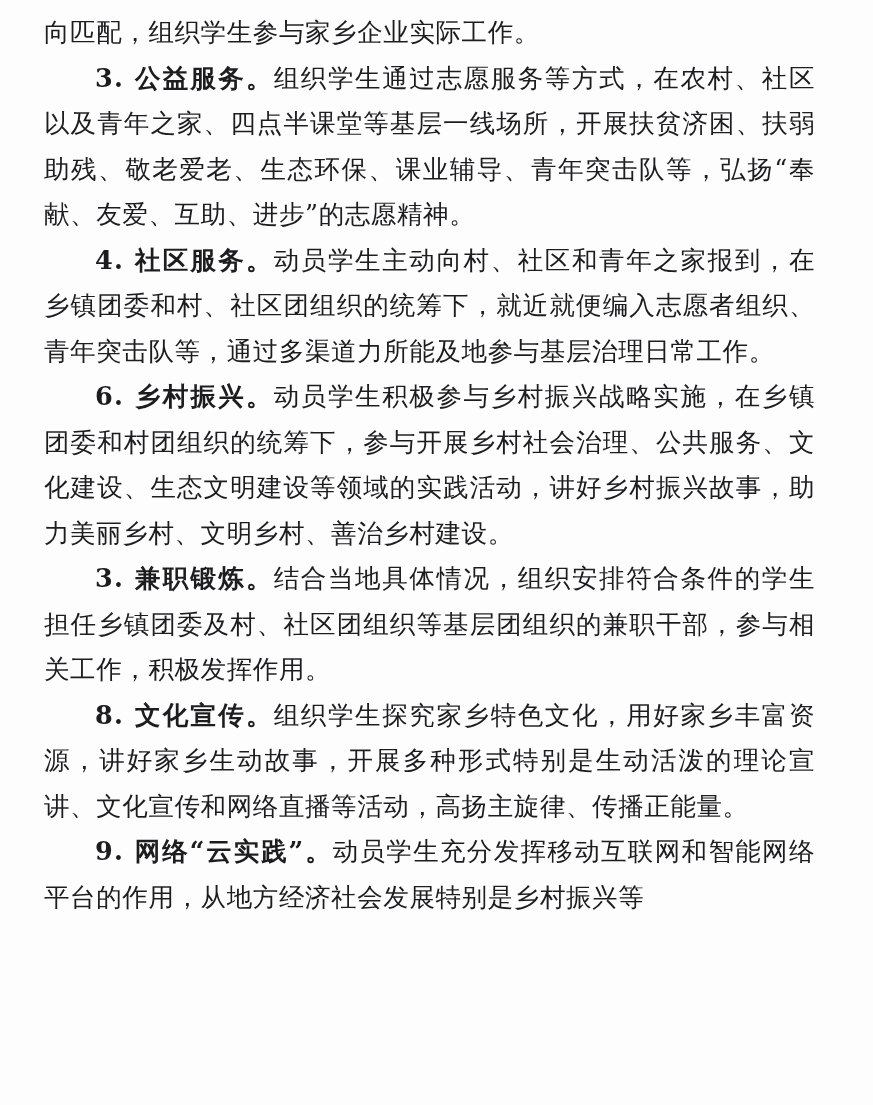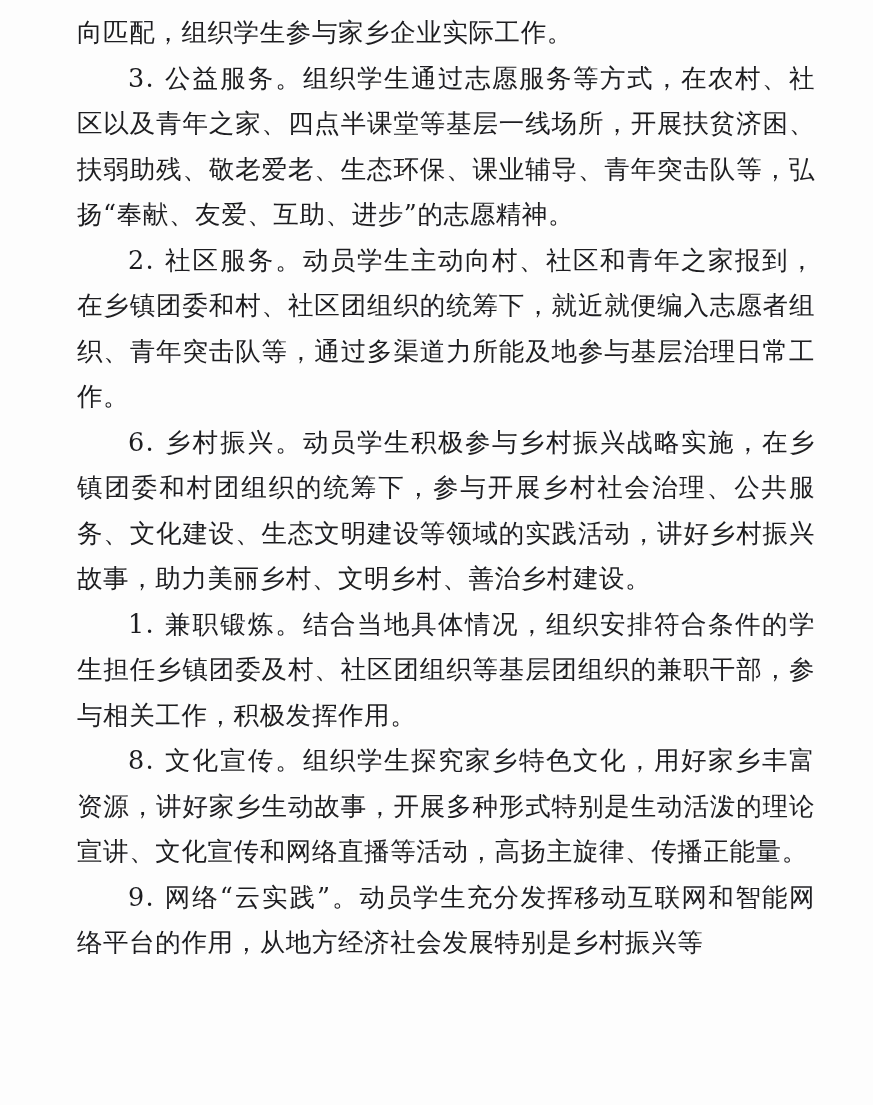--- a/index.html
+++ b/index.html
@@ -13,66 +13,66 @@
     overflow: hidden;
     font-family: "DejaVu Serif", "Liberation Serif", serif;
     color: #1d1d20;
   }
   .page {
     position: relative;
     width: 873px;
     height: 1105px;
     background: #fdfdfd;
     box-sizing: border-box;
-    padding: 10px 58px 0 77px;
+    padding: 10px 58px 0 44px;
   }
   .doc-body {
     font-size: 25.5px;
     line-height: 45.5px;
     letter-spacing: 0.6px;
     text-align: justify;
     text-justify: inter-ideograph;
   }
   p.para {
     margin: 0;
     padding: 0;
     text-indent: 0;
   }
   p.indent {
     text-indent: 51px;
   }
   .bold {
-    font-weight: normal;
+    font-weight: bold;
     letter-spacing: 1.2px;
   }
 </style>
 </head>
 <body>
 
 <div class="page">
   <div class="doc-body">
 
     <p class="para">
       <span>向匹配，组织学生参与家乡企业实际工作。</span>
     </p>
 
     <p class="para indent">
       <span class="bold">3. 公益服务。</span><span>组织学生通过志愿服务等方式，在农村、社区以及青年之家、四点半课堂等基层一线场所，开展扶贫济困、扶弱助残、敬老爱老、生态环保、课业辅导、青年突击队等，弘扬“奉献、友爱、互助、进步”的志愿精神。</span>
     </p>
 
     <p class="para indent">
-      <span class="bold">2. 社区服务。</span><span>动员学生主动向村、社区和青年之家报到，在乡镇团委和村、社区团组织的统筹下，就近就便编入志愿者组织、青年突击队等，通过多渠道力所能及地参与基层治理日常工作。</span>
+      <span class="bold">4. 社区服务。</span><span>动员学生主动向村、社区和青年之家报到，在乡镇团委和村、社区团组织的统筹下，就近就便编入志愿者组织、青年突击队等，通过多渠道力所能及地参与基层治理日常工作。</span>
     </p>
 
     <p class="para indent">
       <span class="bold">6. 乡村振兴。</span><span>动员学生积极参与乡村振兴战略实施，在乡镇团委和村团组织的统筹下，参与开展乡村社会治理、公共服务、文化建设、生态文明建设等领域的实践活动，讲好乡村振兴故事，助力美丽乡村、文明乡村、善治乡村建设。</span>
     </p>
 
     <p class="para indent">
-      <span class="bold">1. 兼职锻炼。</span><span>结合当地具体情况，组织安排符合条件的学生担任乡镇团委及村、社区团组织等基层团组织的兼职干部，参与相关工作，积极发挥作用。</span>
+      <span class="bold">3. 兼职锻炼。</span><span>结合当地具体情况，组织安排符合条件的学生担任乡镇团委及村、社区团组织等基层团组织的兼职干部，参与相关工作，积极发挥作用。</span>
     </p>
 
     <p class="para indent">
       <span class="bold">8. 文化宣传。</span><span>组织学生探究家乡特色文化，用好家乡丰富资源，讲好家乡生动故事，开展多种形式特别是生动活泼的理论宣讲、文化宣传和网络直播等活动，高扬主旋律、传播正能量。</span>
     </p>
 
     <p class="para indent">
       <span class="bold">9. 网络“云实践”。</span><span>动员学生充分发挥移动互联网和智能网络平台的作用，从地方经济社会发展特别是乡村振兴等</span>
     </p>
 

